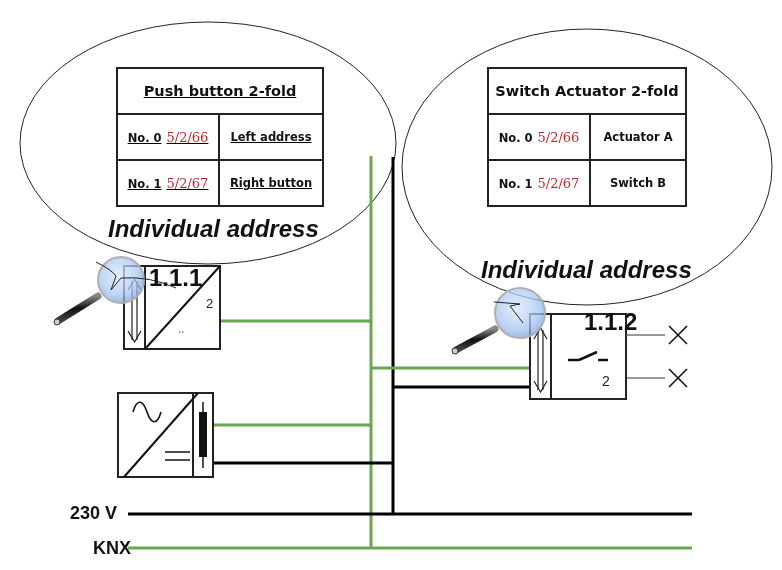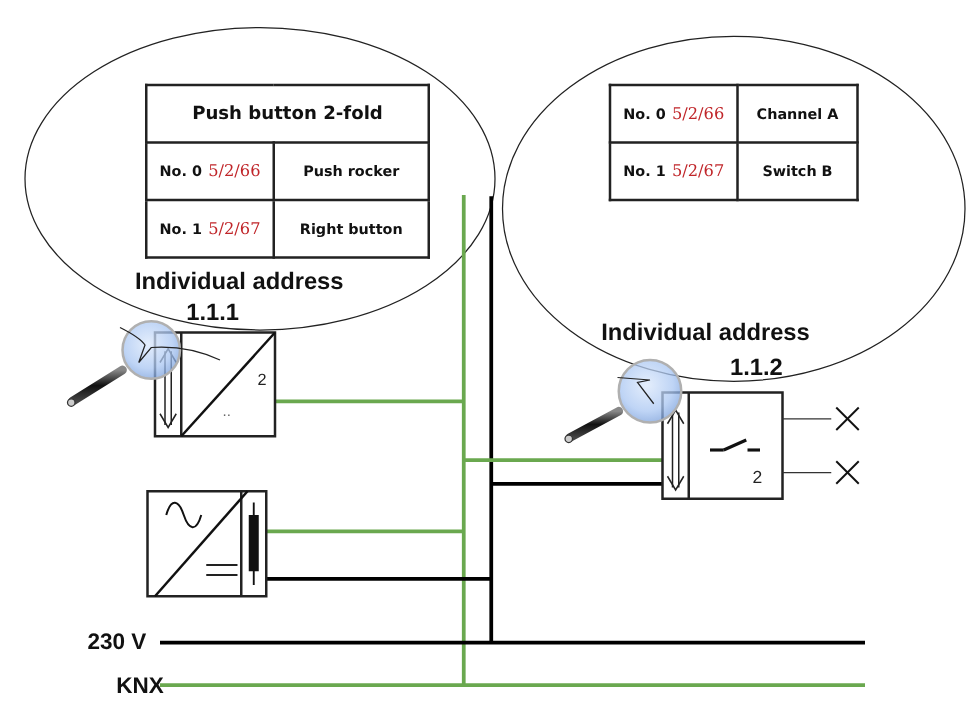--- a/index.html
+++ b/index.html
@@ -4,22 +4,22 @@
 <style>
   html, body { margin: 0; padding: 0; background: #ffffff; }
   body { width: 782px; height: 570px; position: relative; overflow: hidden; font-family: "DejaVu Sans", sans-serif; }
   #diagram { position: absolute; left: 0; top: 0; width: 782px; height: 570px; }
   .tbl { position: absolute; border-collapse: collapse; background: #fff; }
   .tbl td { border: 2px solid #222; text-align: center; font-family: "DejaVu Sans", sans-serif; font-weight: bold; color: #111; padding: 0; }
   .tbl .hdr { font-size: 14.5px; height: 44px; }
   .tbl .cell { font-size: 11.5px; height: 44px; }
   .tbl .ga { color: #c0262a; font-family: "DejaVu Serif", serif; font-weight: normal; font-size: 13px; margin-left: 5px; }
   .lbl { position: absolute; font-family: "Liberation Sans", sans-serif; font-weight: bold; color: #111; white-space: nowrap; }
-  .ia { font-size: 19px; }
-  .addr { font-size: 19px; }
+  .ia { font-size: 24px; font-style: italic; }
+  .addr { font-size: 24px; margin-top: 24px; }
   .bus { font-size: 18px; }
 </style>
 </head>
 <body>
 
 <svg id="diagram" width="782" height="570" viewBox="0 0 782 570" xmlns="http://www.w3.org/2000/svg">
   <defs>
     <radialGradient id="lensGrad" cx="45%" cy="40%" r="60%">
       <stop offset="0%" stop-color="#dbe8fb"></stop>
       <stop offset="70%" stop-color="#a9c6f2"></stop>
@@ -111,41 +111,44 @@
   </g>
 
   <g>
     <line x1="495" y1="329" x2="456" y2="350" stroke="url(#handleGrad)" stroke-width="7" stroke-linecap="round"></line>
     <circle cx="455" cy="351" r="3" fill="#ccc" stroke="#333" stroke-width="1"></circle>
     <circle cx="520" cy="313" r="25" fill="url(#lensGrad)" fill-opacity="0.75" stroke="#b0b0b0" stroke-width="2"></circle>
     <path d="M494,302 L520,304 L510,306 L523,323" fill="none" stroke="#222" stroke-width="1"></path>
   </g>
 </svg>
 
-<table class="tbl" style="left:116px; top:67px; width:228px;">
+<table class="tbl" style="left:116px; top:67px; width:208px;text-decoration:underline;">
   <tbody>
       <tr>
         <td class="hdr" colspan="2">Push button 2-fold</td>
       </tr>
   <tr>
     <td class="cell" style="width:100px;"><span>No. 0</span><span class="ga">5/2/66</span></td>
-    <td class="cell">Push rocker</td>
+    <td class="cell">Left address</td>
   </tr>
   <tr>
     <td class="cell"><span>No. 1</span><span class="ga">5/2/67</span></td>
     <td class="cell">Right button</td>
   </tr>
 </tbody>
   </table>
 
 <table class="tbl" style="left:487px; top:67px; width:200px;">
   <tbody>
+      <tr>
+        <td class="hdr" colspan="2">Switch Actuator 2-fold</td>
+      </tr>
   <tr>
     <td class="cell" style="width:100px;"><span>No. 0</span><span class="ga">5/2/66</span></td>
-    <td class="cell">Channel A</td>
+    <td class="cell">Actuator A</td>
   </tr>
   <tr>
     <td class="cell"><span>No. 1</span><span class="ga">5/2/67</span></td>
     <td class="cell">Switch B</td>
   </tr>
 </tbody>
   </table>
 
 <div class="lbl ia" style="left:108px; top:215px;">Individual address</div>
 <div class="lbl addr" style="left:149px; top:240px;">1.1.1</div>

